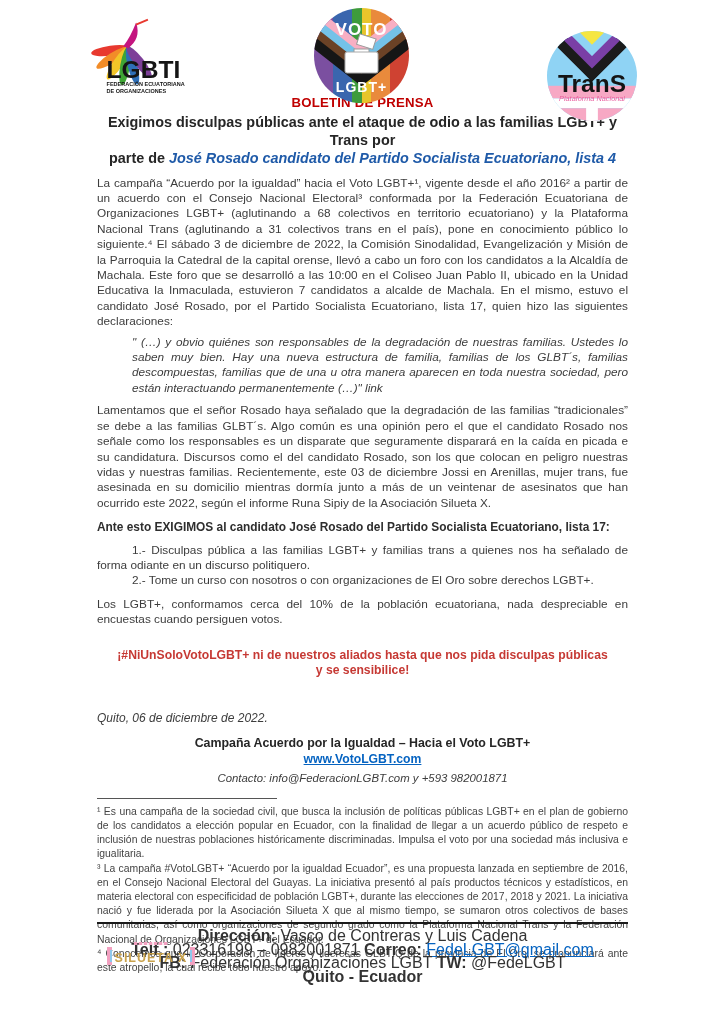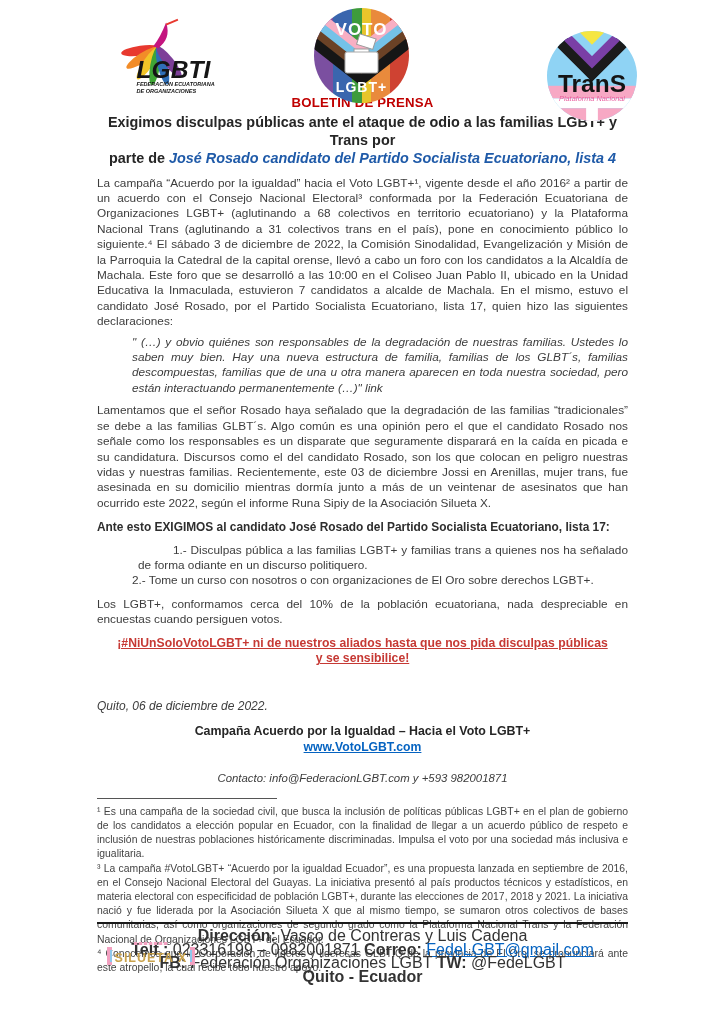--- a/index.html
+++ b/index.html
@@ -5,49 +5,49 @@
   html,body { margin:0; padding:0; background:#e9e9e9; }
   .page {
     position:relative; width:723px; height:1023px; margin:0 auto;
     background:#ffffff; overflow:hidden;
     font-family:"Liberation Sans", sans-serif; color:#3c3c3c;
   }
   .content { margin:0 95px 0 97px; }
 
   
   .logo { position:absolute; }
-  .logo-lgbti { left:113px; top:16px;font-style:italic; }
+  .logo-lgbti { left:83px; top:16px; }
   .logo-voto  { left:314px; top:8px; }
   .logo-trans { left:547px; top:31px; }
 
   .bulletin {
     padding-top:95px; text-align:center; font-weight:bold;
     font-size:13.2px; color:#C00000; letter-spacing:0.2px;
   }
   .title { margin-top:3px; text-align:center; font-weight:bold; font-size:14.4px; line-height:18.2px; color:#262626; }
   .title .em { color:#1F5AA8; font-style:italic; margin-left:4px; }
 
   p { margin:0; }
   .body { font-size:11.8px; line-height:15.4px; text-align:justify; }
   .p1 { margin-top:8px; }
   .quote { margin:5px 0 0 35px; font-style:italic; }
   .p2 { margin-top:7px; }
   .demand-heading { margin-top:9px; font-weight:bold; font-size:11.9px; color:#2e2e2e; text-align:left; }
-  .demand1 { margin-top:7px; text-indent:35px;margin-left:41px; }
+  .demand1 { margin-top:7px; text-indent:35px; }
   .demand2 { text-indent:35px; }
   .p3 { margin-top:8px; }
   .slogan {
-    margin-top:8px; text-align:center; font-weight:bold;
-    font-size:12.2px; line-height:15.6px; color:#C63934; padding:0 20px;text-decoration:underline;
+    margin-top:20px; text-align:center; font-weight:bold;
+    font-size:12.2px; line-height:15.6px; color:#C63934; padding:0 20px;
   }
   .dateline { margin-top:32px; font-style:italic; font-size:12px; }
   .campaign { margin-top:11px; text-align:center; }
   .camp-title { font-weight:bold; font-size:12.4px; color:#262626; }
   .camp-url { font-size:12.2px; margin-top:2px; }
-  .contact { font-style:italic; font-size:11.4px; margin-top:18px; }
+  .contact { font-style:italic; font-size:11.4px; margin-top:6px; }
   a.link { color:#0563C1; text-decoration:underline; cursor:pointer; }
   a.bold { font-weight:bold; }
 
   .fn-sep { margin-top:14px; width:180px; border-top:1px solid #555; }
   .footnotes { margin-top:6px; font-size:10.4px; line-height:14.2px; text-align:justify; color:#444; }
 
   .footer {
     position:absolute; left:97px; right:95px; top:922px;
     border-top:2.5px solid #1a1a1a; padding-top:5px;
   }

